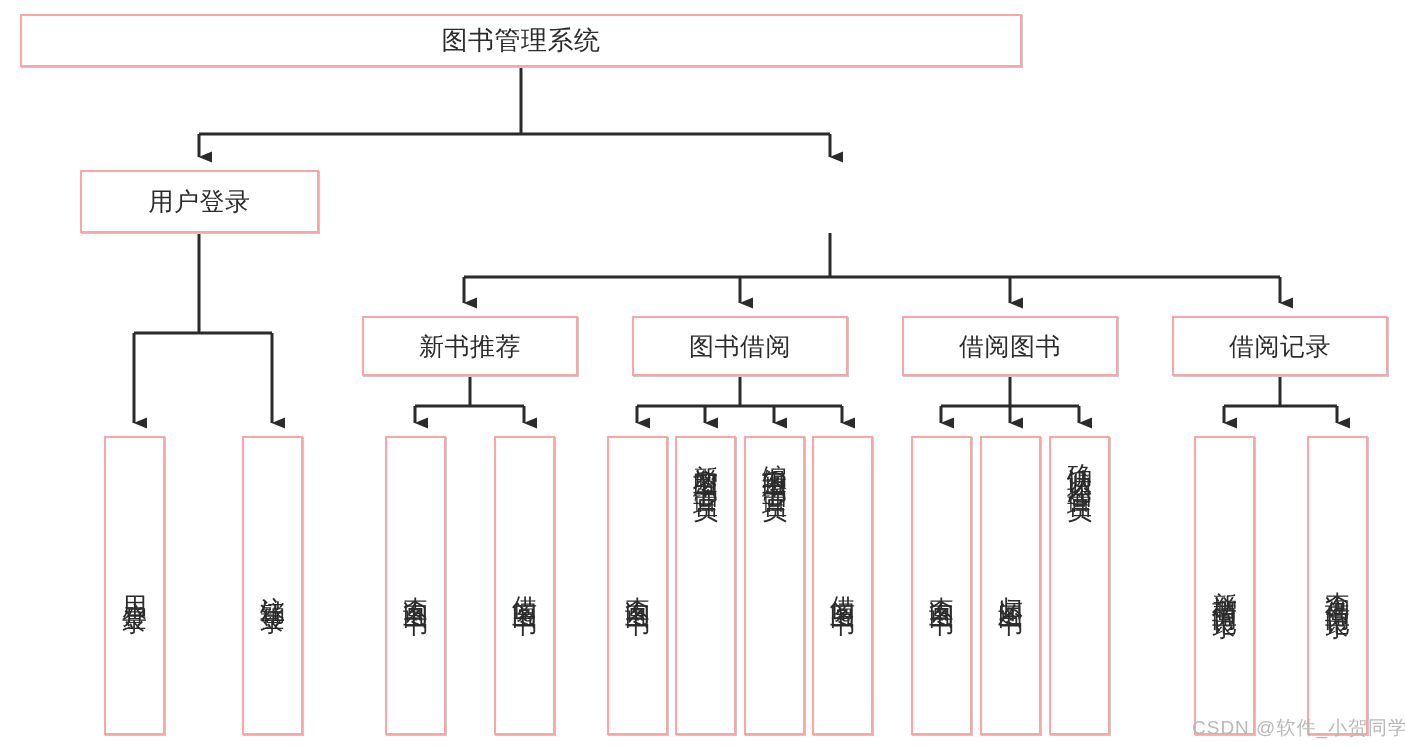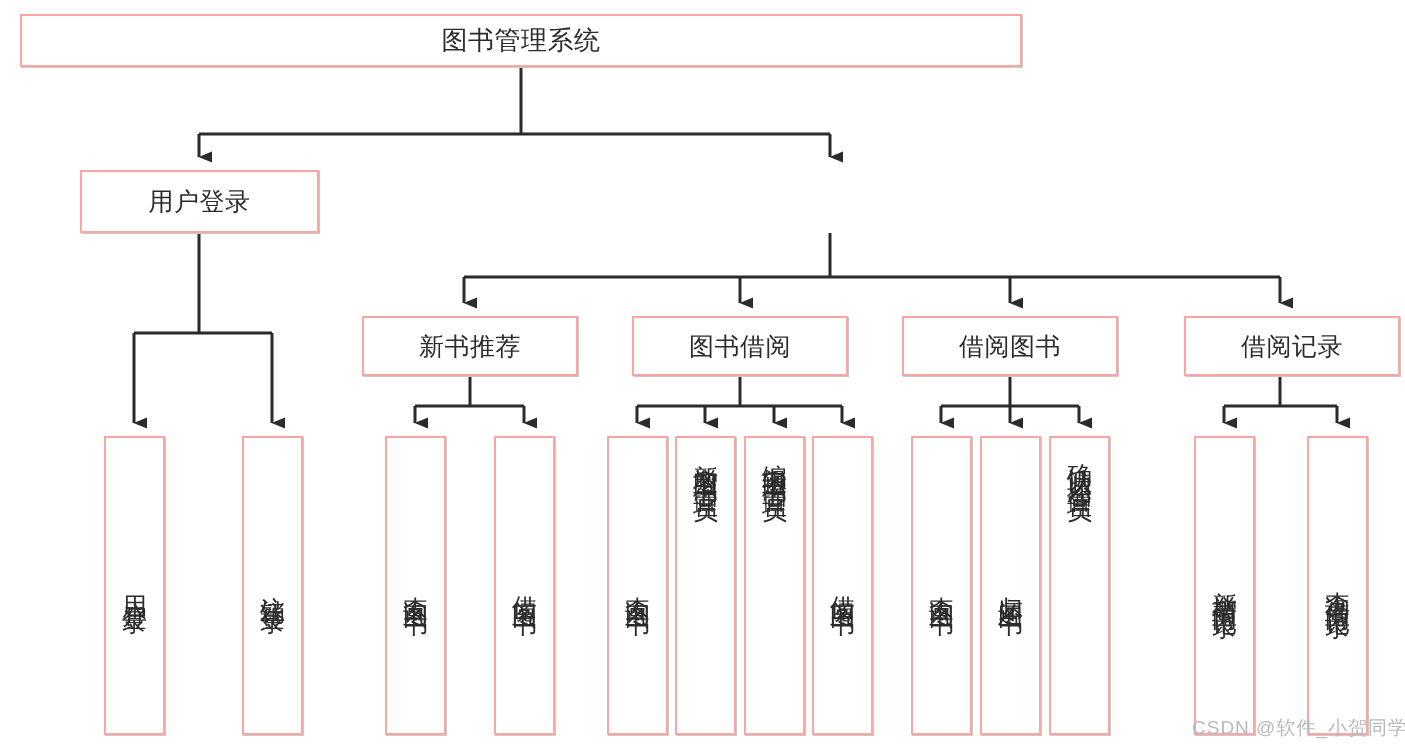--- a/index.html
+++ b/index.html
@@ -124,21 +124,21 @@
 
   <div class="node h-node" style="left:362px;top:316px;width:216px;height:60px;">
     <span class="lbl">新书推荐</span>
   </div>
   <div class="node h-node" style="left:632px;top:316px;width:216px;height:60px;">
     <span class="lbl">图书借阅</span>
   </div>
   <div class="node h-node" style="left:902px;top:316px;width:216px;height:60px;">
     <span class="lbl">借阅图书</span>
   </div>
-  <div class="node h-node" style="left:1172px;top:316px;width:216px;height:60px;margin-left:12px;">
+  <div class="node h-node" style="left:1172px;top:316px;width:216px;height:60px;">
     <span class="lbl">借阅记录</span>
   </div>
 
   <div class="node v-node" style="left:104px;top:436px;width:61px;height:299px;">
     <span class="lbl">用户登录</span>
   </div>
   <div class="node v-node" style="left:242px;top:436px;width:61px;height:299px;">
     <span class="lbl">注销登录</span>
   </div>
 

